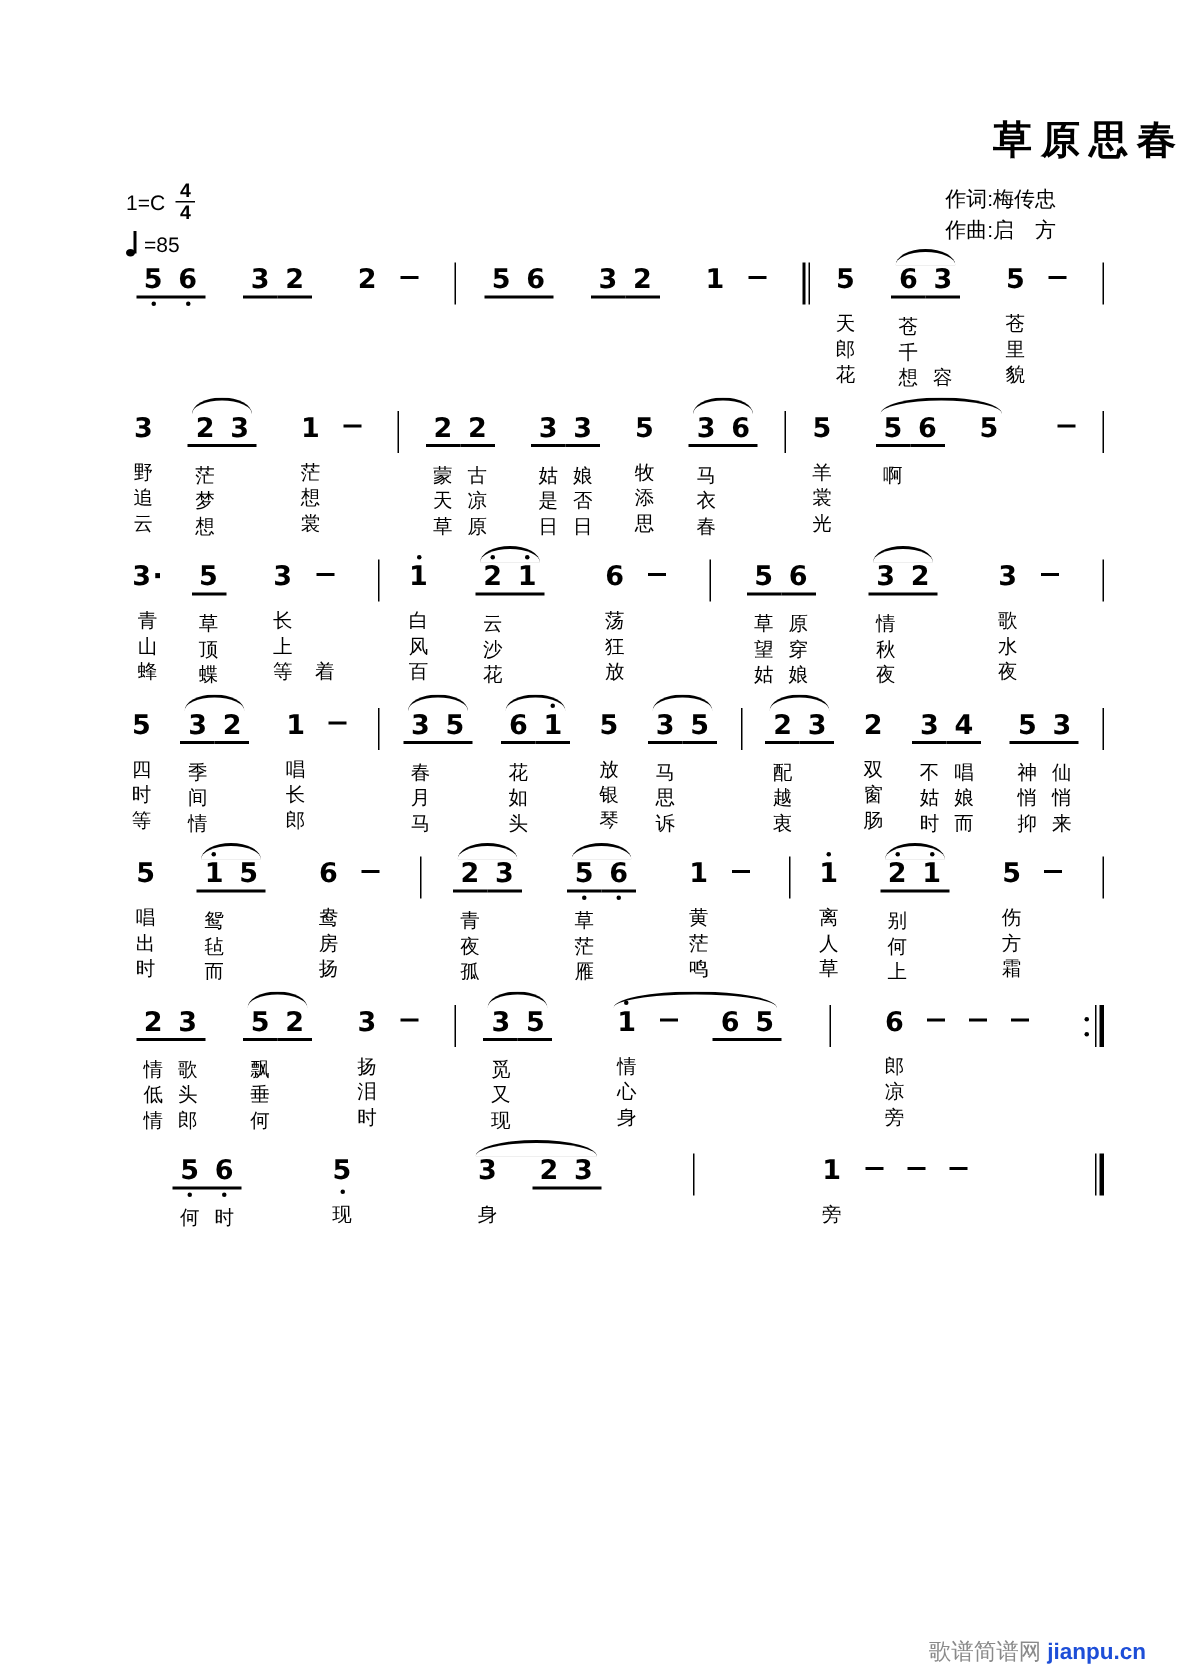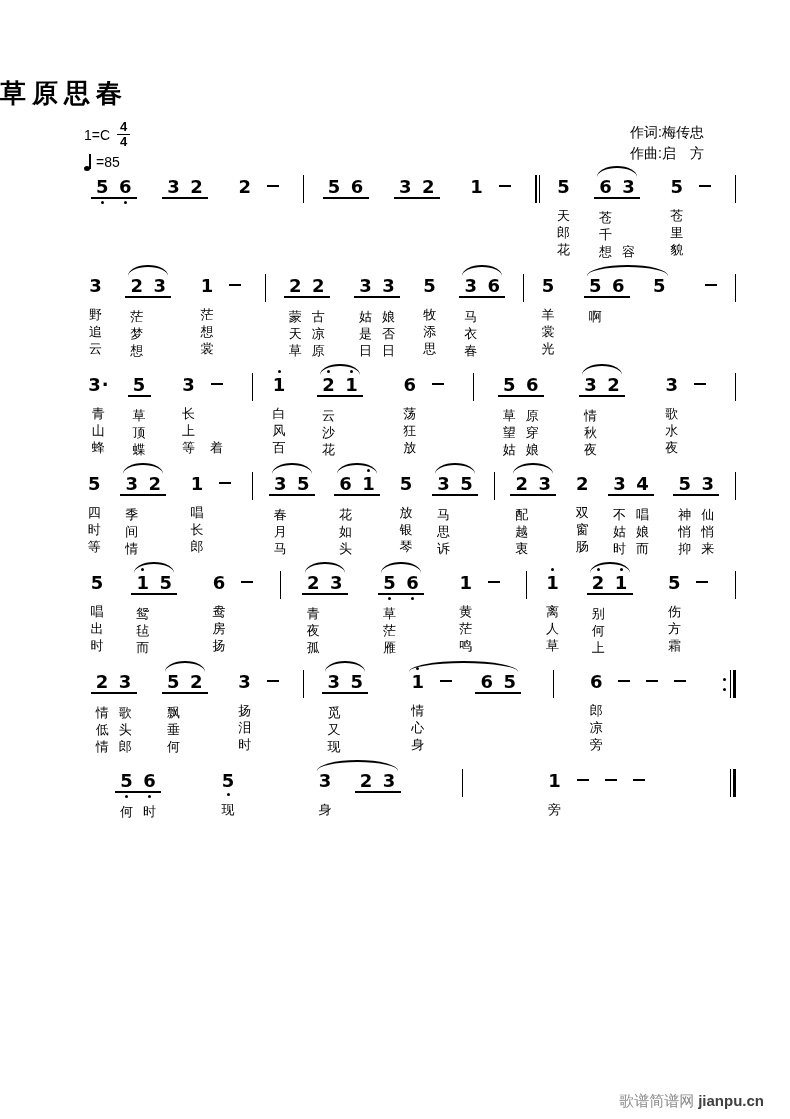--- a/index.html
+++ b/index.html
@@ -1,26 +1,26 @@
 <!DOCTYPE html>
 <html><head>
 <meta charset="utf-8">
 <style>
   html,body{margin:0;padding:0;background:#fff;}
   .page{position:relative;width:790px;height:1119px;background:#ffffff;color:#000;
         font-family:"Liberation Sans",sans-serif;overflow:hidden;}
-  .title{position:absolute;top:76px;left:0;right:0;text-align:left;
+  .title{position:absolute;top:76px;left:0;right:0;text-align:right;
          font-size:26px;font-weight:600;letter-spacing:6px;}
   
   .meta-left{position:absolute;left:84px;top:120px;font-size:14px;}
   .keyrow{display:flex;align-items:center;gap:7px;}
   .ts{display:inline-block;text-align:center;font-size:13px;font-weight:bold;line-height:14px;}
   .ts .top{display:block;border-bottom:1px solid #000;padding:0 3px;}
   .ts .bot{display:block;padding:0 3px;}
-  .temporow{display:flex;align-items:flex-start;gap:3px;margin-top:5px;}
+  .temporow{display:flex;align-items:center;gap:3px;margin-top:5px;}
   .qnote{position:relative;width:9px;height:17px;}
   .qnote::before{content:"";position:absolute;left:0;bottom:0;width:6px;height:5px;border-radius:50%;background:#000;}
   .qnote::after{content:"";position:absolute;left:5px;bottom:2px;width:2px;height:15px;background:#000;}
   .credits{position:absolute;right:86px;top:122px;font-size:14px;line-height:21px;text-align:left;}
   
   .score{position:absolute;left:78px;top:170px;width:664px;}
   .line{display:flex;align-items:flex-start;margin-bottom:9px;min-height:88px;}
   .g{display:flex;justify-content:center;}
   .gi{position:relative;display:inline-flex;align-items:flex-start;}
   .slurarc{position:absolute;top:-4px;left:3px;right:3px;height:9px;
@@ -41,21 +41,21 @@
   
   .bl{display:flex;gap:2px;margin:5px 6px 0 6px;height:28px;flex:none;align-items:stretch;}
   .bl i{display:block;width:1px;background:#000;}
   .bl i.md{width:2px;}
   .bl i.th{width:3px;}
   .rdots{display:flex;flex-direction:column;justify-content:center;gap:7px;margin-right:2px;}
   .rdots b{display:block;width:3px;height:3px;border-radius:50%;background:#000;}
   
   .footer{position:absolute;left:0;right:0;top:1036px;text-align:center;font-size:14px;letter-spacing:2px;}
   .wm{position:absolute;right:26px;top:1092px;font-size:15px;color:#8a8a8a;}
-  .wm b{color:#404040;font-weight:bold;margin-left:4px;}
+  .wm b{color:#1d4ed8;font-weight:bold;margin-left:4px;}
 </style>
 </head>
 <body>
 
 <div class="page">
   <div class="title">草原思春</div>
 
   <div class="meta-left">
     <div class="keyrow">
       <span>1=C</span>

